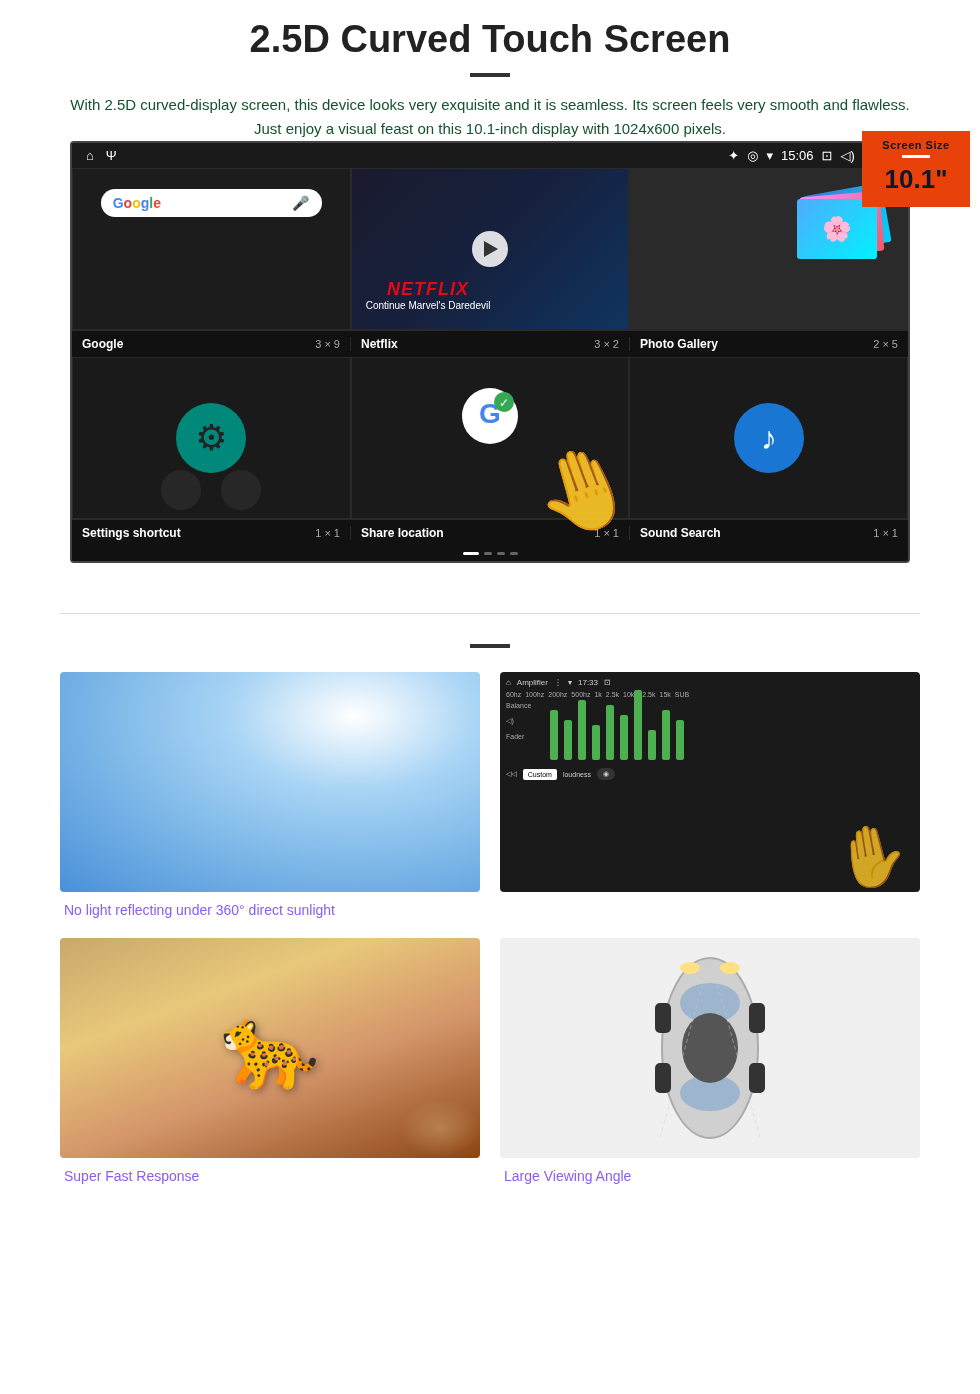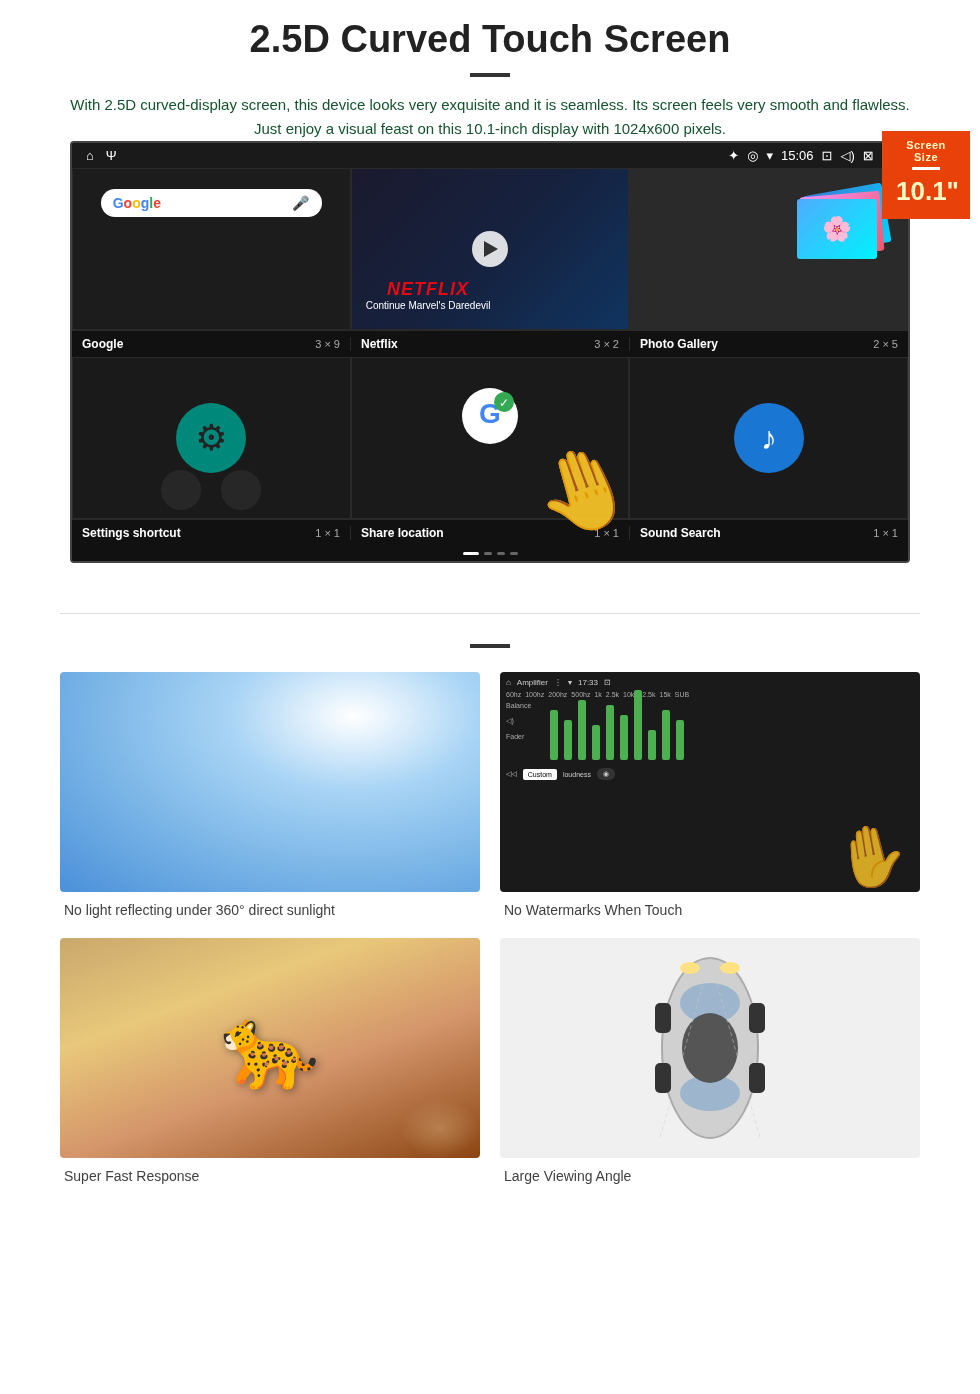--- a/index.html
+++ b/index.html
@@ -30,26 +30,26 @@
     .section1 p {
       font-size: 15px;
       color: #14532d;
       line-height: 1.6;
     }
     .screen-badge {
       position: absolute;
       top: -10px;
       right: -60px;
       background: #e8410a;
-      color: #fef9c3;
+      color: #0f172a;
       font-weight: 900;
       text-align: center;
       padding: 8px 14px 12px;
       z-index: 10;
-      width: 88px;
+      width: 108px;
     }
     .screen-badge .badge-label {
       font-size: 11px;
       font-weight: 700;
       letter-spacing: 0.5px;
       display: block;
     }
     .screen-badge .badge-underline {
       width: 28px;
       height: 3px;
@@ -383,21 +383,21 @@
     .feature-img-box {
       width: 100%;
       height: 220px;
       border-radius: 4px;
       overflow: hidden;
       margin-bottom: 10px;
       position: relative;
     }
     .feature-caption {
       font-size: 14px;
-      color: #404040;
+      color: #8b5cf6;
       padding: 0 4px;
     }
 
     
     .img-sunlight {
       background: radial-gradient(ellipse at 70% 20%, #fff 0%, #a8d4f5 30%, #7eb8e8 60%, #4a90d9 100%);
       width: 100%;
       height: 100%;
     }
 
@@ -680,21 +680,20 @@
           <div style="display:flex; align-items:center; gap:6px; margin-top:8px; font-size:7px;">
             <span>◁◁</span>
             <span style="background:#fff; color:#000; padding:2px 5px; border-radius:2px;">Custom</span>
             <span>loudness</span>
             <span style="background:#333; border-radius:6px; padding:2px 6px; display:inline-block;">◉</span>
           </div>
         </div>
 
         <div style="position:absolute; bottom:0; right:10px; font-size:60px; opacity:0.8; transform:rotate(-10deg);">✋</div>
       </div>
-      <p class="feature-caption">No Watermarks When Touch</p>
     </div>
 
     <div class="feature-item">
       <div class="feature-img-box">
         <div class="img-cheetah">
           <span class="cheetah-silhouette">🐆</span>
 
           <div style="position:absolute; right:0; bottom:0; width:80px; height:60px; background:radial-gradient(ellipse, rgba(200,150,100,0.6) 0%, transparent 70%); border-radius:50%;"></div>
         </div>
       </div>

